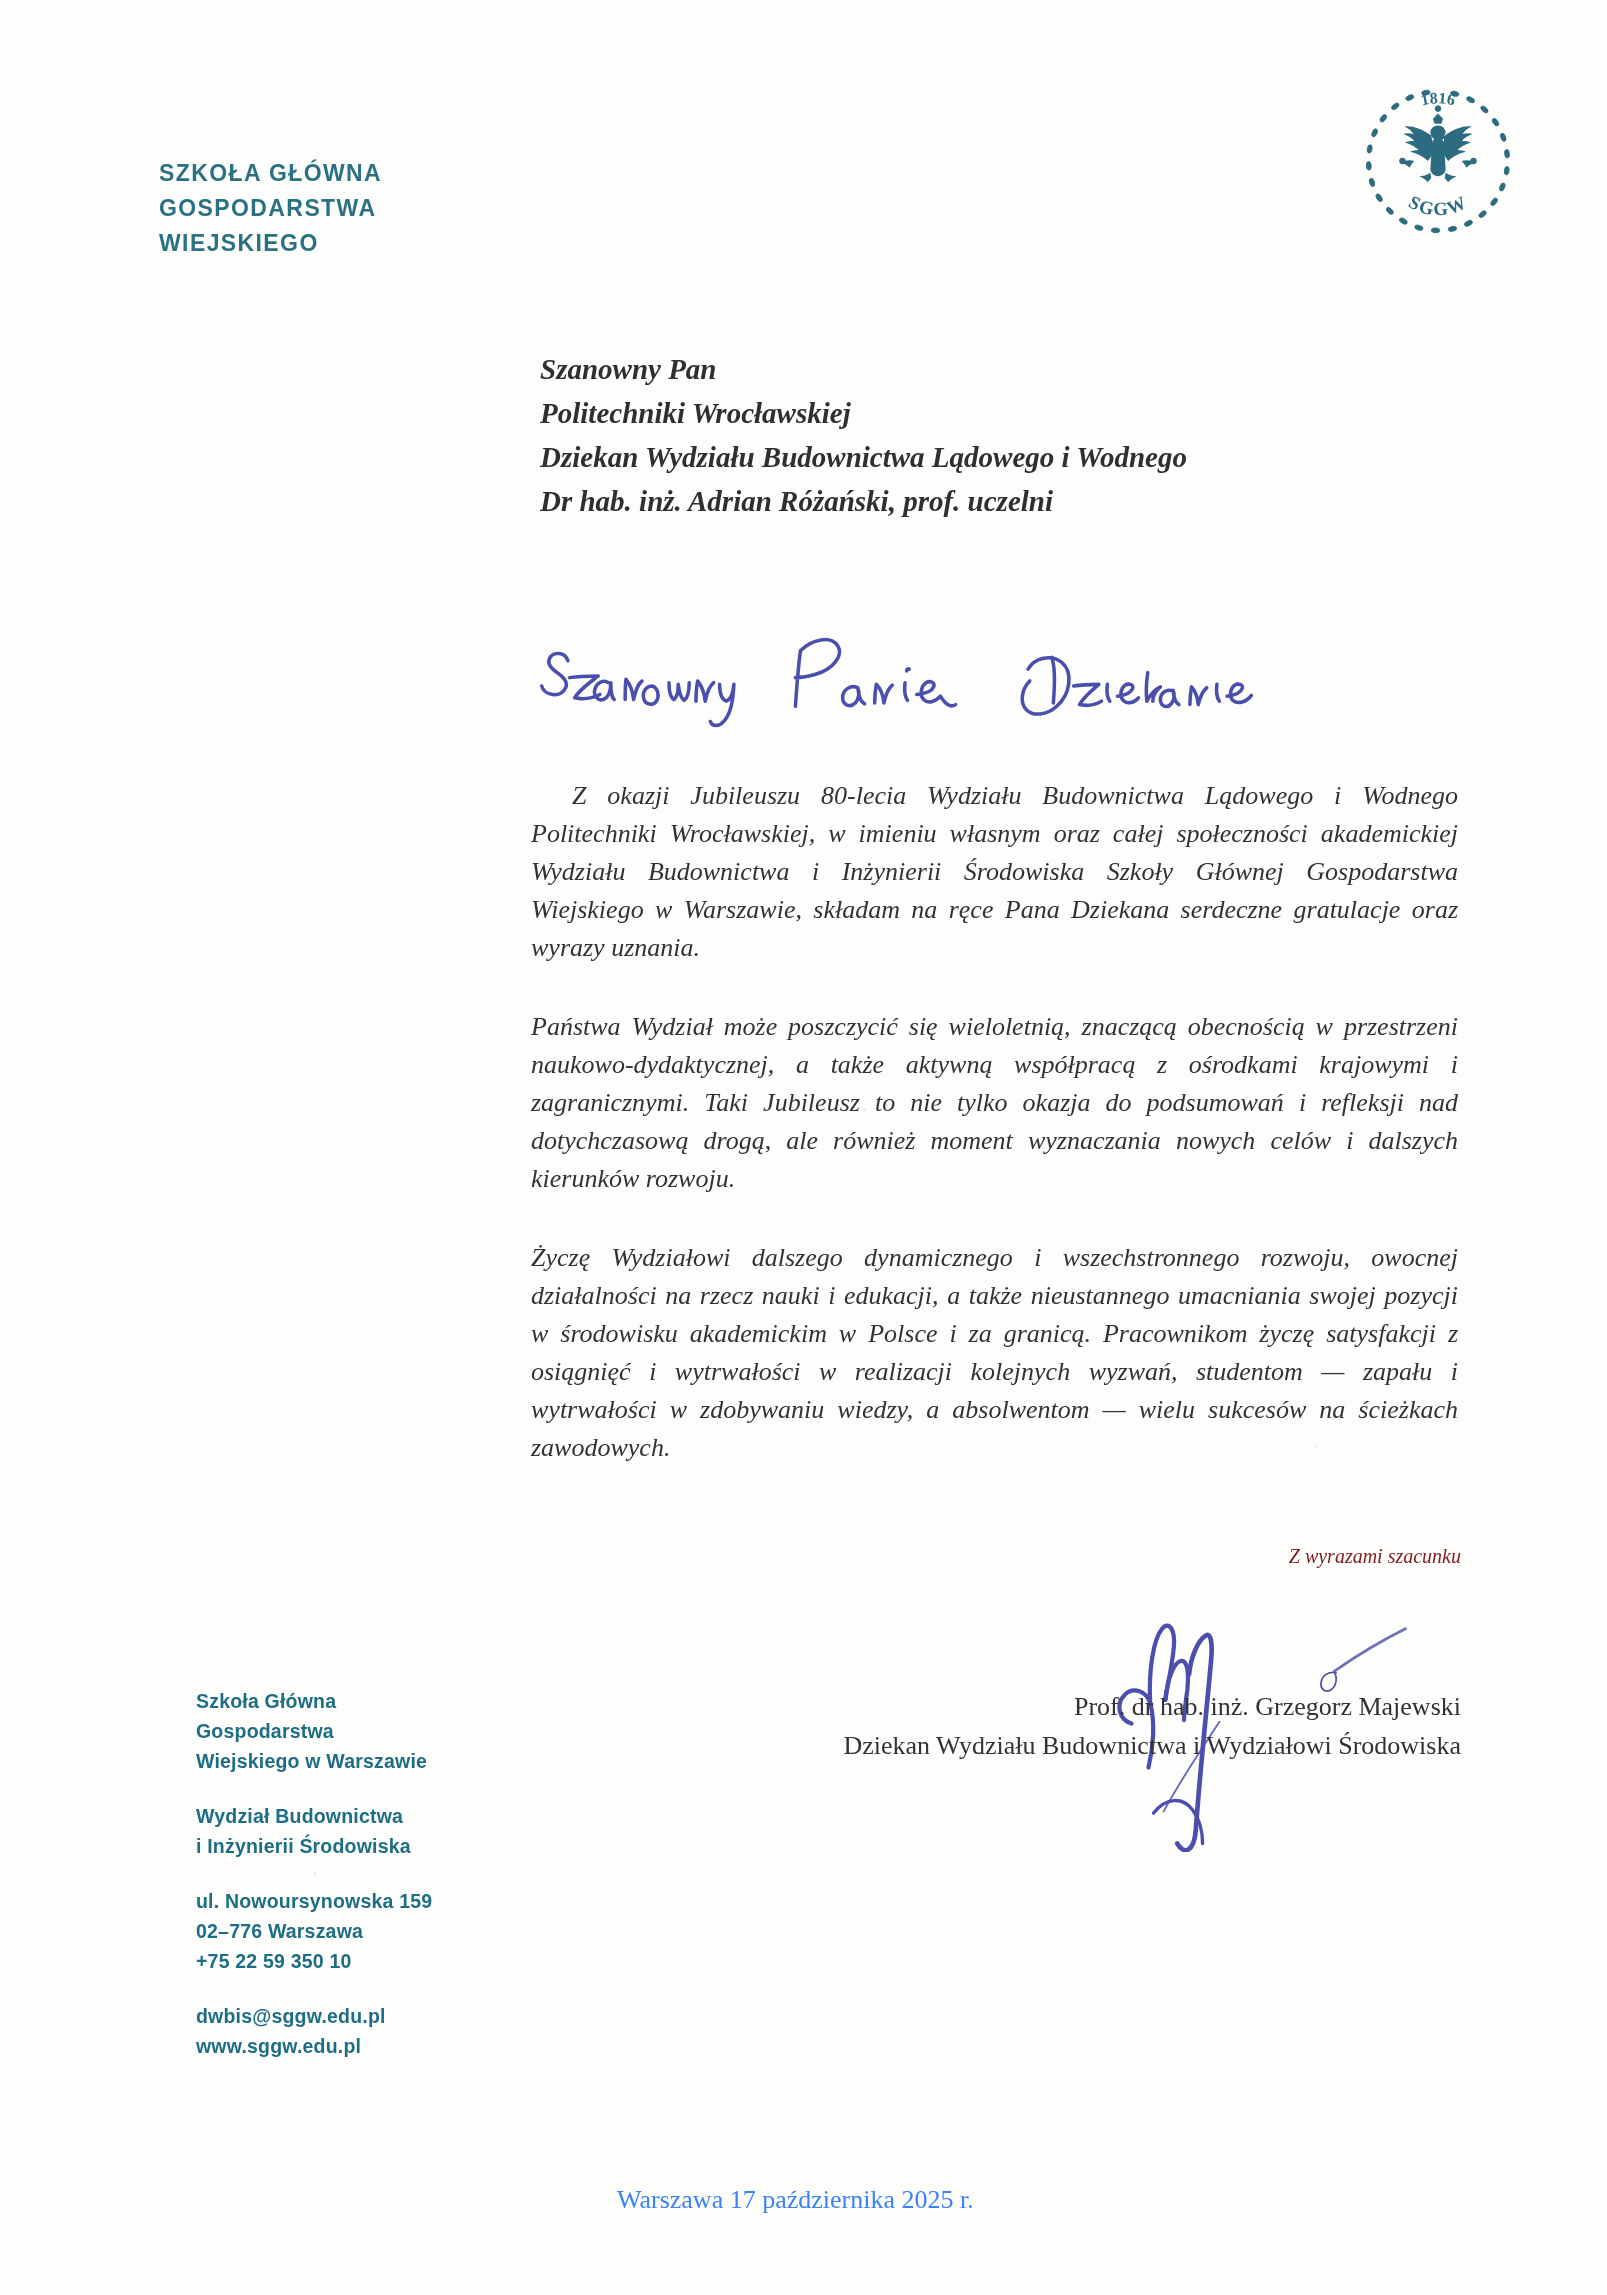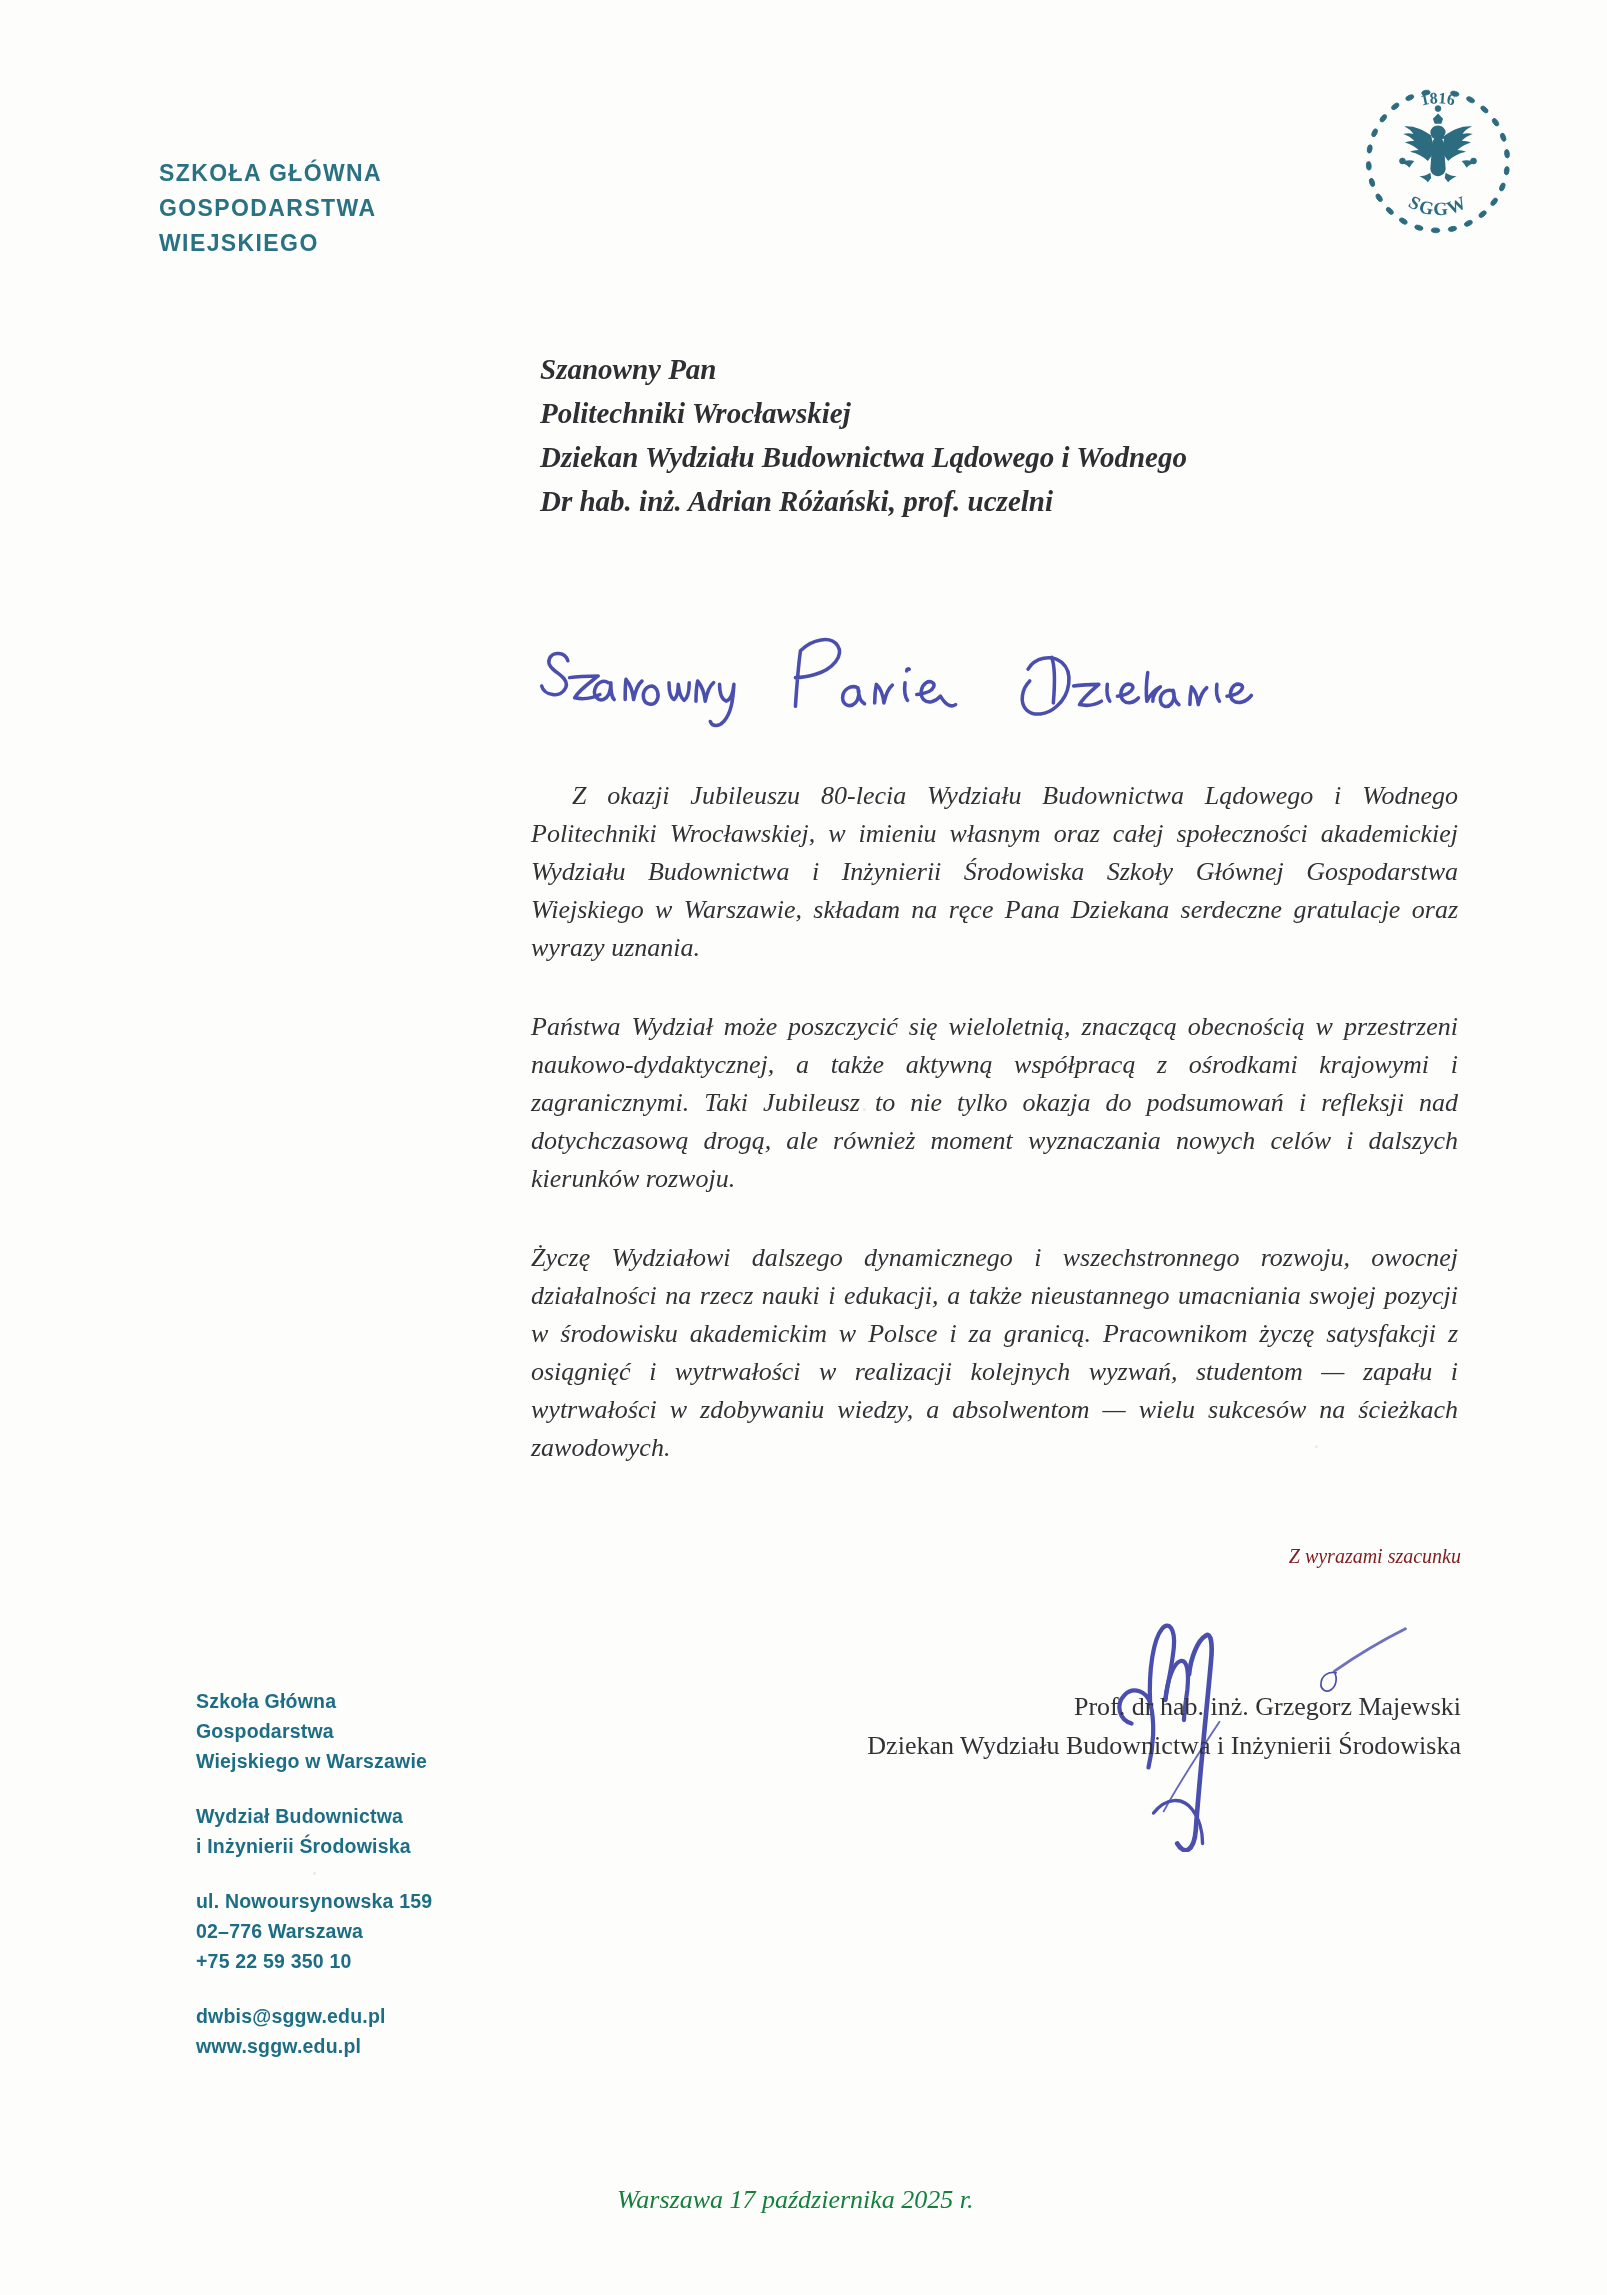--- a/index.html
+++ b/index.html
@@ -146,23 +146,22 @@
   .footer-contact .grp { margin-bottom: 25px; }
   .footer-contact .grp:last-child { margin-bottom: 0; }
   .footer-contact div { white-space: nowrap; }
 
   
   .date-line {
     position: absolute;
     left: 617px;
     top: 2185px;
     font-family: "Liberation Serif", serif;
-    font-style: italic;
     font-size: 26px;
-    color: #15803d;
+    color: #3b82f6;
     white-space: nowrap;
   }
 
   
   .speckle {
     position: absolute;
     background: #d8d8d4;
     border-radius: 50%;
     opacity: .5;
   }
@@ -367,21 +366,21 @@
         <path d="M74 284 c14 -18 34 -20 46 -4 c8 10 12 26 12 40" stroke-width="4"></path>
 
         <path d="M290 118 c-10 -2 -18 4 -18 14 c0 6 6 10 12 6 c6 -4 8 -14 4 -20" stroke-width="2"></path>
         <path d="M288 116 c26 -18 56 -36 84 -50" stroke-width="3.4" opacity=".8"></path>
       </g>
     </svg>
   </div>
 
   <div class="signature-lines">
     <div>Prof. dr hab. inż. Grzegorz Majewski</div>
-    <div>Dziekan Wydziału Budownictwa i Inżynierii Środowiska</div>
+    <div>Dziekan Wydziału Budownictwa i Wydziałowi Środowiska</div>
   </div>
 
   <div class="footer-contact">
     <div class="grp">
       <div>Szkoła Główna</div>
       <div>Gospodarstwa</div>
       <div>Wiejskiego w Warszawie</div>
     </div>
     <div class="grp">
       <div>Wydział Budownictwa</div>

